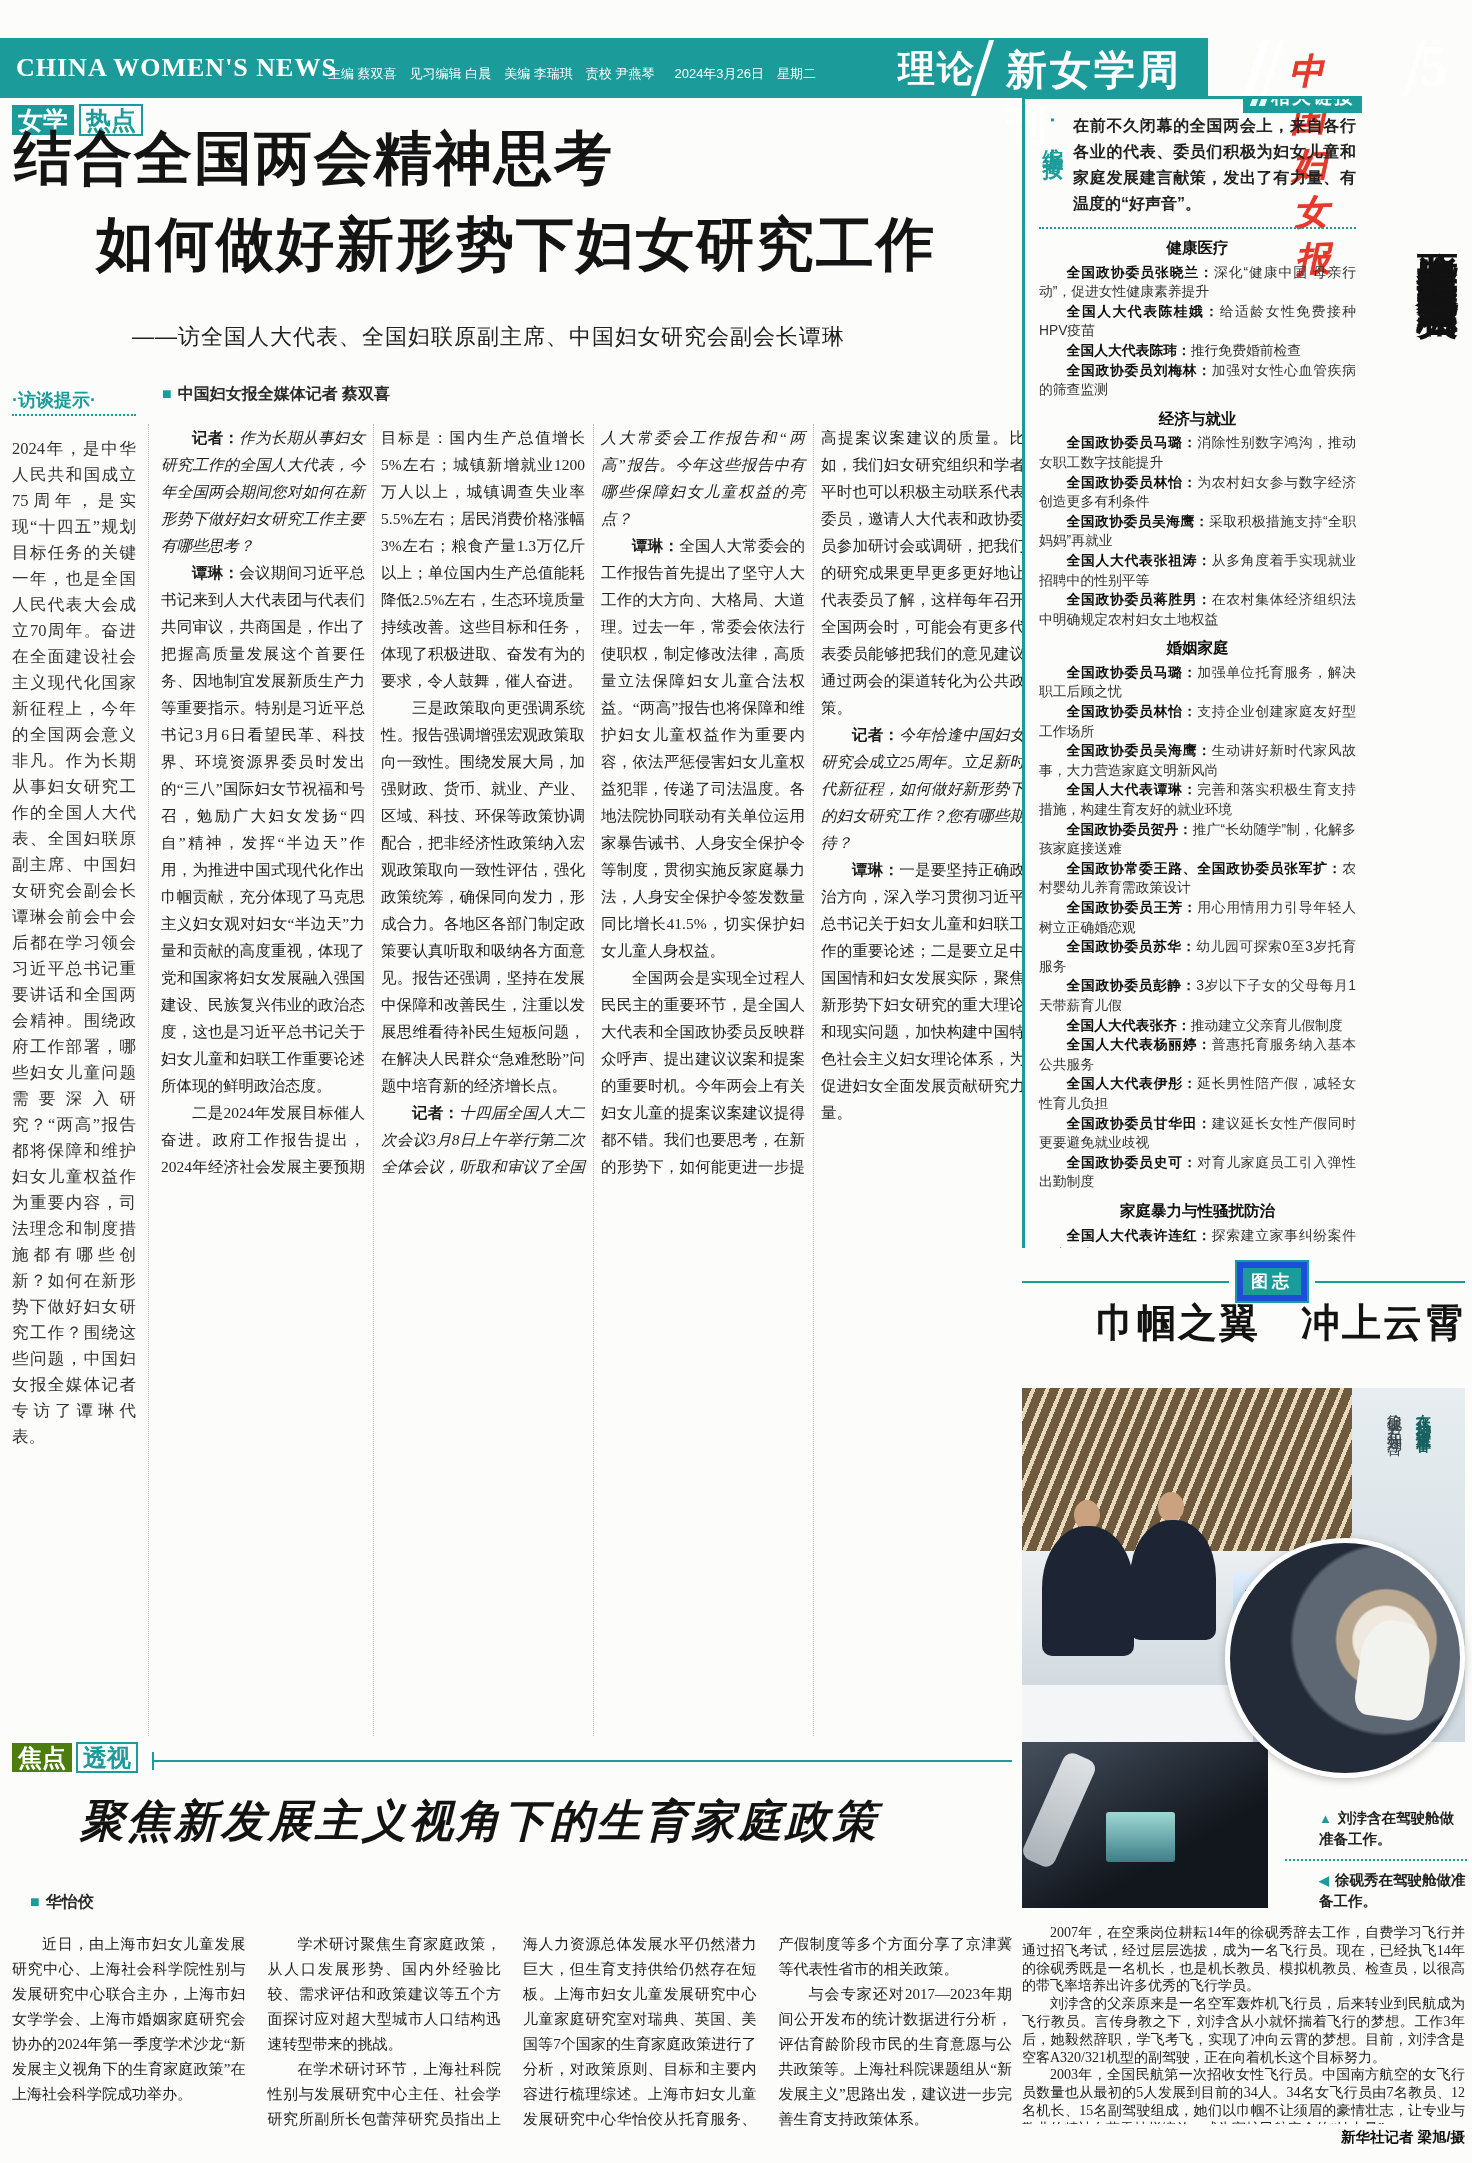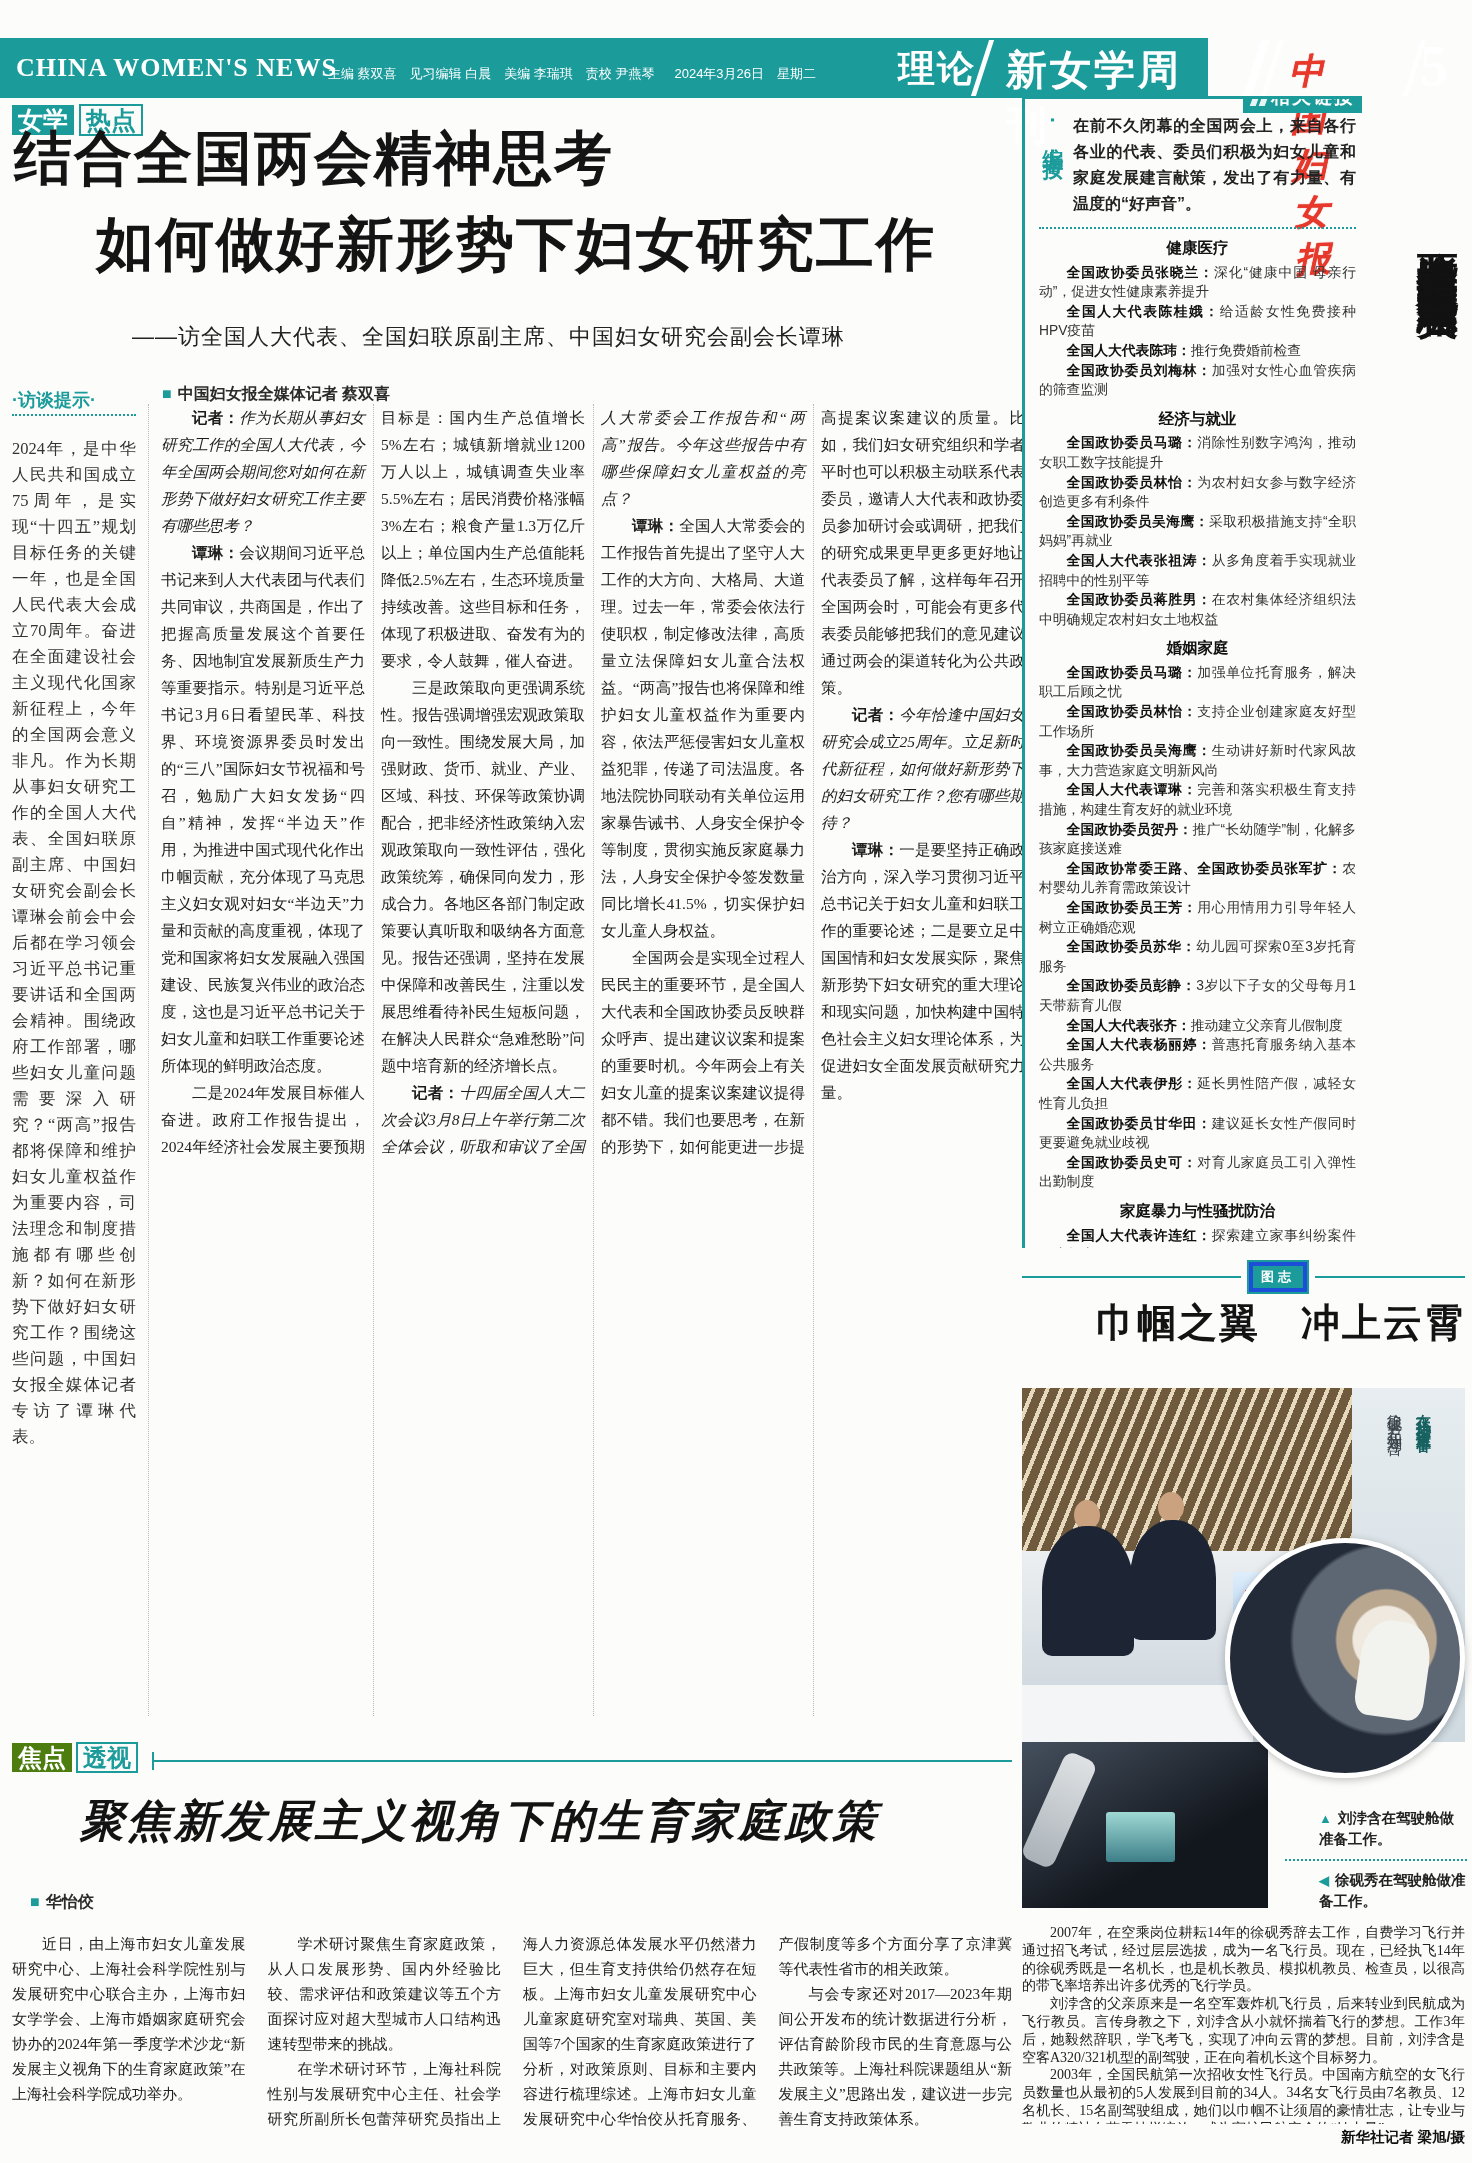--- a/index.html
+++ b/index.html
@@ -24,21 +24,21 @@
   .hl{font-family:"DejaVu Serif","Liberation Serif",serif;font-weight:900;color:#141414;letter-spacing:2px;}
   .hl1{left:14px;top:120px;font-size:58px;}
   .hl2{left:96px;top:206px;font-size:58px;}
   .subhead{left:132px;top:322px;font-size:22px;color:#222;letter-spacing:1px;}
   .tips-label{left:12px;top:388px;color:#1b9c9b;font-weight:bold;font-size:18px;}
   .tips-dots{left:12px;top:414px;width:124px;border-top:2px dotted #1b9c9b;}
   .tips-text{left:12px;top:436px;width:124px;height:1252px;overflow:hidden;font-size:16.5px;line-height:26px;
              text-align:justify;color:#333;font-family:"Liberation Serif",serif;}
   .iv-byline{left:162px;top:384px;font-size:16px;font-weight:bold;}
   .sq{color:#1b9c9b;margin-right:6px;}
-  .iv-body{left:148px;top:404px;width:864px;height:1312px;overflow:hidden;column-count:4;column-gap:16px;
+  .iv-body{left:148px;top:424px;width:864px;height:1312px;overflow:hidden;column-count:4;column-gap:16px;
            column-rule:1px dotted #b9b9b9;border-left:1px dotted #b9b9b9;padding-left:12px;
            font-size:15.5px;line-height:27px;text-align:justify;color:#222;font-family:"Liberation Serif",serif;}
   .iv-p{margin:0;text-indent:2em;}
   .iv-p.q{font-style:italic;color:#1c1c1c;}
   .iv-lead{font-style:normal;font-weight:bold;}
   
   .rl-frame{left:1022px;top:96px;width:340px;height:1152px;border-left:3px solid #1b9c9b;border-top:3px solid #1b9c9b;
             padding:14px 6px 0 14px;box-sizing:border-box;overflow:hidden;}
   .rl-badge{position:absolute;top:-18px;right:-3px;background:#1b9c9b;color:#fff;font-weight:bold;font-size:19px;
             padding:3px 10px;letter-spacing:2px;}
@@ -51,21 +51,21 @@
   .rl-entry{font-size:13.8px;line-height:19.6px;}
   .rl-entry.li{text-indent:2em;text-align:justify;color:#333;}
   .rl-entry.hd{text-align:center;font-weight:bold;font-size:15.5px;margin:9px 0 5px;color:#111;}
   .rl-who{font-weight:bold;color:#111;}
   
   .vert-head{left:1374px;top:218px;height:1035px;width:92px;writing-mode:vertical-rl;
              font-family:"DejaVu Serif","Liberation Serif",serif;font-weight:900;font-size:41px;color:#121212;letter-spacing:2px;}
   
   .tz-row{left:1022px;top:1262px;width:443px;display:flex;align-items:center;}
   .tz-line{flex:1;height:2px;background:#1b9c9b;}
-  .tz-badge{background:#1b9c9b;color:#fff;font-weight:bold;font-size:13px;padding:2px 8px;margin:0 8px;letter-spacing:4px;border:4px solid #1d4ed8;outline:2px solid #1b9c9b;}
+  .tz-badge{background:#1b9c9b;color:#fff;font-weight:bold;font-size:17px;padding:2px 8px;margin:0 8px;letter-spacing:4px;border:6px solid #1d4ed8;outline:2px solid #1b9c9b;}
   .ph-headline{left:1022px;top:1296px;width:443px;text-align:right;font-family:"DejaVu Serif",serif;
                font-weight:900;font-size:39px;letter-spacing:2px;color:#131313;}
   .photo-top{left:1022px;top:1388px;width:330px;height:354px;overflow:hidden;}
   .pt-ceiling{position:absolute;left:0;top:0;width:100%;height:46%;
               background:repeating-linear-gradient(112deg,#6f5a3e 0 9px,#e6d9bd 9px 13px);}
   .pt-room{position:absolute;left:0;top:46%;width:100%;height:54%;background:linear-gradient(#eceff1,#c7d2da);}
   .pt-fig{position:absolute;background:#1d2433;border-radius:48% 48% 10px 10px;}
   .pt-head{position:absolute;background:#caa27f;border-radius:50%;width:26px;height:30px;}
   .pt-table{position:absolute;left:0;bottom:0;width:70%;height:16%;background:#f3f5f6;}
   .pt-sign{position:absolute;right:6%;top:52%;width:30%;height:26%;background:linear-gradient(#dfeefc,#9ec3e8);border-radius:4px;}

